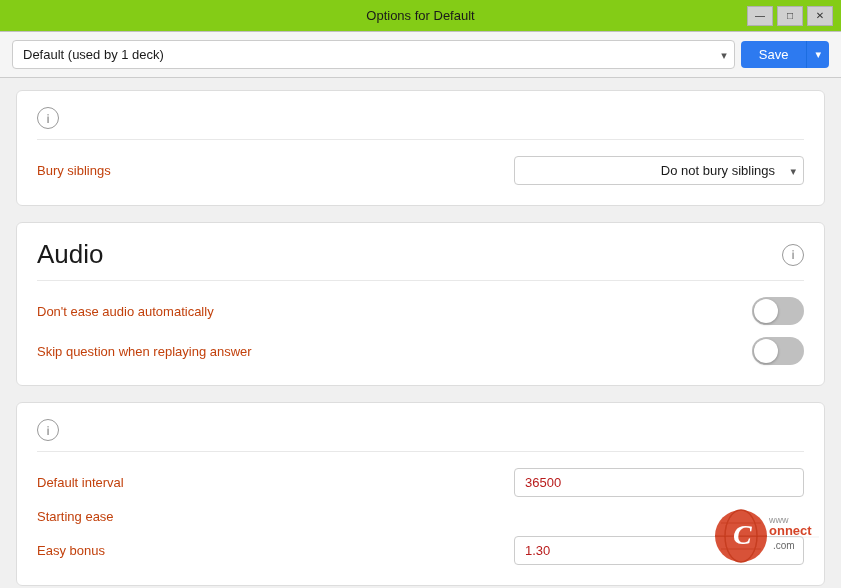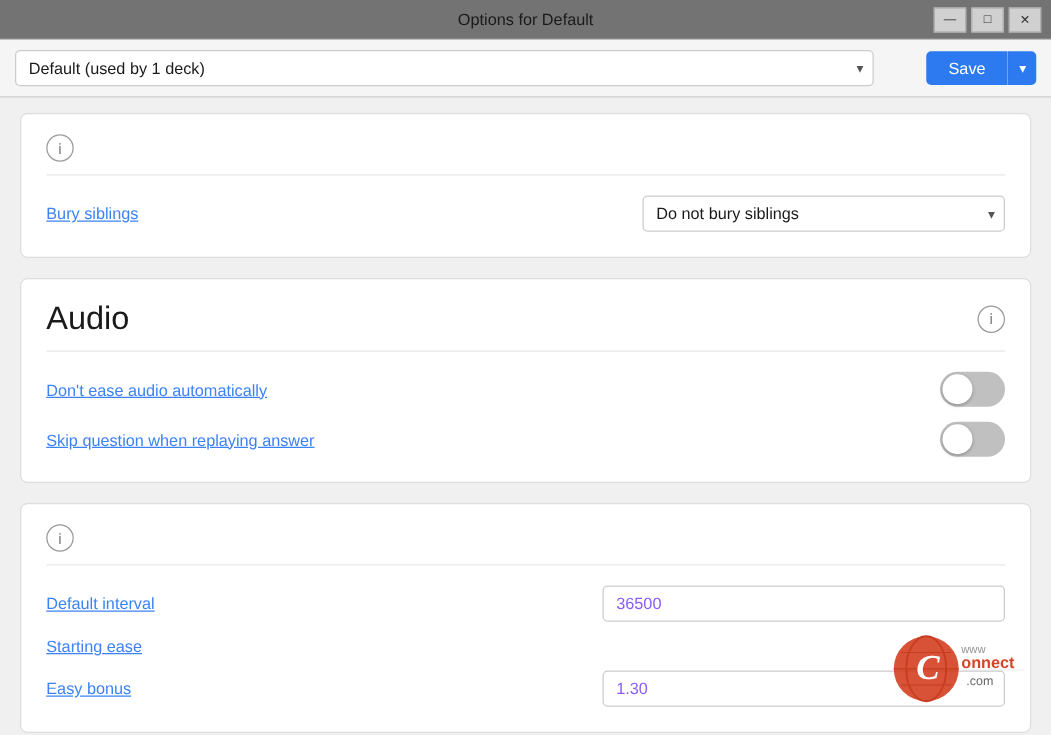--- a/index.html
+++ b/index.html
@@ -8,21 +8,21 @@
       background: #d0d0d0;
       width: 841px;
       height: 588px;
       overflow: hidden;
       display: flex;
       flex-direction: column;
     }
 
     
     .title-bar {
-      background: #737373;
+      background: #84cc16;
       display: flex;
       align-items: center;
       justify-content: center;
       height: 32px;
       border-bottom: 1px solid #c0c0c0;
       position: relative;
       flex-shrink: 0;
     }
     .title-bar-title {
       font-size: 13px;
@@ -96,21 +96,20 @@
     }
     .save-btn {
       background: #2d7af0;
       color: white;
       border: none;
       padding: 6px 18px;
       font-size: 13px;
       border-radius: 4px 0 0 4px;
       cursor: pointer;
       font-weight: 500;
-      margin-left: 36px;
     }
     .save-dropdown-btn {
       background: #2d7af0;
       color: white;
       border: none;
       border-left: 1px solid #1c6de0;
       padding: 6px 8px;
       border-radius: 0 4px 4px 0;
       cursor: pointer;
       font-size: 11px;
@@ -164,39 +163,39 @@
     
     .setting-row {
       display: flex;
       align-items: center;
       justify-content: space-between;
       margin-bottom: 12px;
     }
     .setting-row:last-child { margin-bottom: 0; }
     .setting-label {
       font-size: 13px;
-      color: #3b82f6;
-      text-decoration: underline;
+      color: #c2410c;
     }
 
     
     .setting-select-wrapper {
       position: relative;
       width: 290px;
     }
     .setting-select {
       width: 100%;
       padding: 6px 28px 6px 10px;
       border: 1px solid #ccc;
       border-radius: 4px;
       background: white;
       font-size: 13px;
       color: #1a1a1a;
       appearance: none;
       cursor: pointer;
+      text-align: right;
     }
     .setting-select-arrow {
       position: absolute;
       right: 8px;
       top: 50%;
       transform: translateY(-50%);
       pointer-events: none;
       font-size: 11px;
       color: #555;
     }
@@ -220,26 +219,26 @@
       background: white;
       border-radius: 50%;
       top: 2px;
       left: 2px;
       box-shadow: 0 1px 3px rgba(0,0,0,0.3);
       transition: left 0.2s;
     }
 
     
     .setting-input {
-      width: 322px;
+      width: 290px;
       padding: 6px 10px;
       border: 1px solid #ccc;
       border-radius: 4px;
       font-size: 13px;
-      color: #8b5cf6;
+      color: #b91c1c;
       background: white;
     }
 
     
     .watermark {
       position: fixed;
       bottom: 20px;
       right: 20px;
       opacity: 0.9;
       pointer-events: none;

